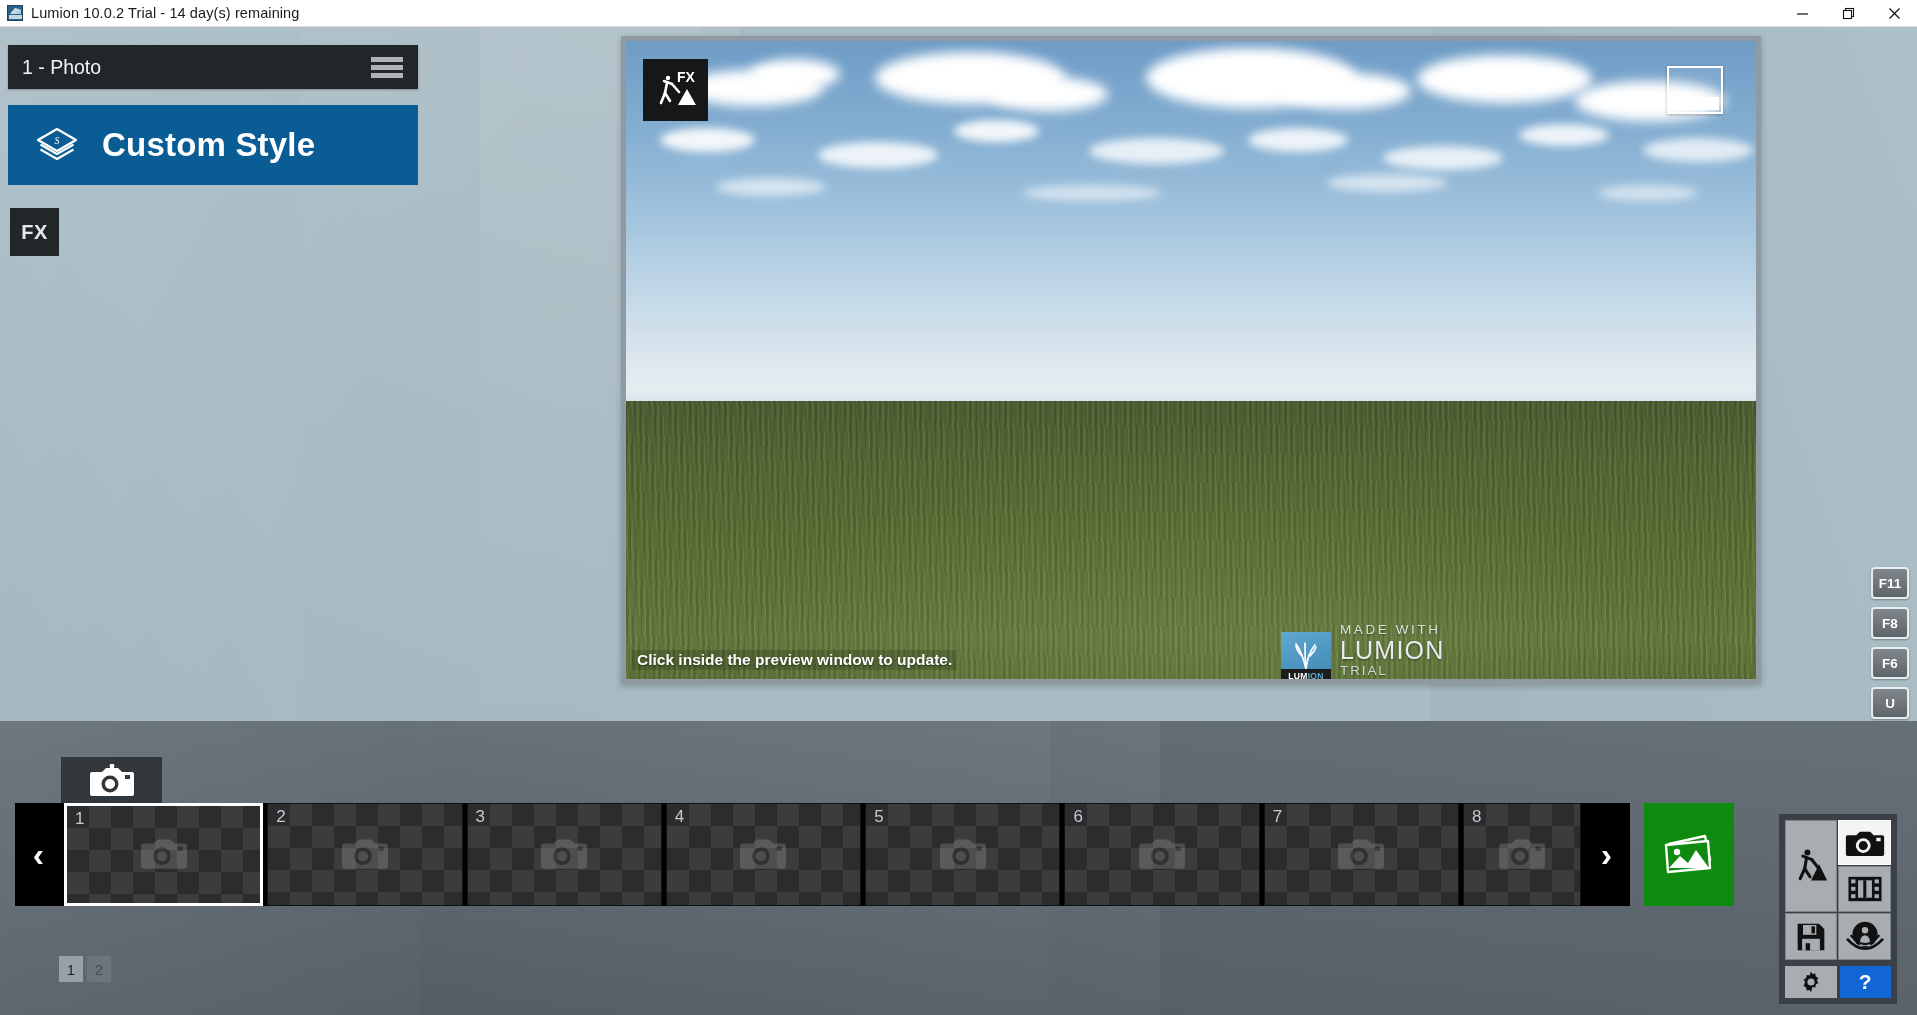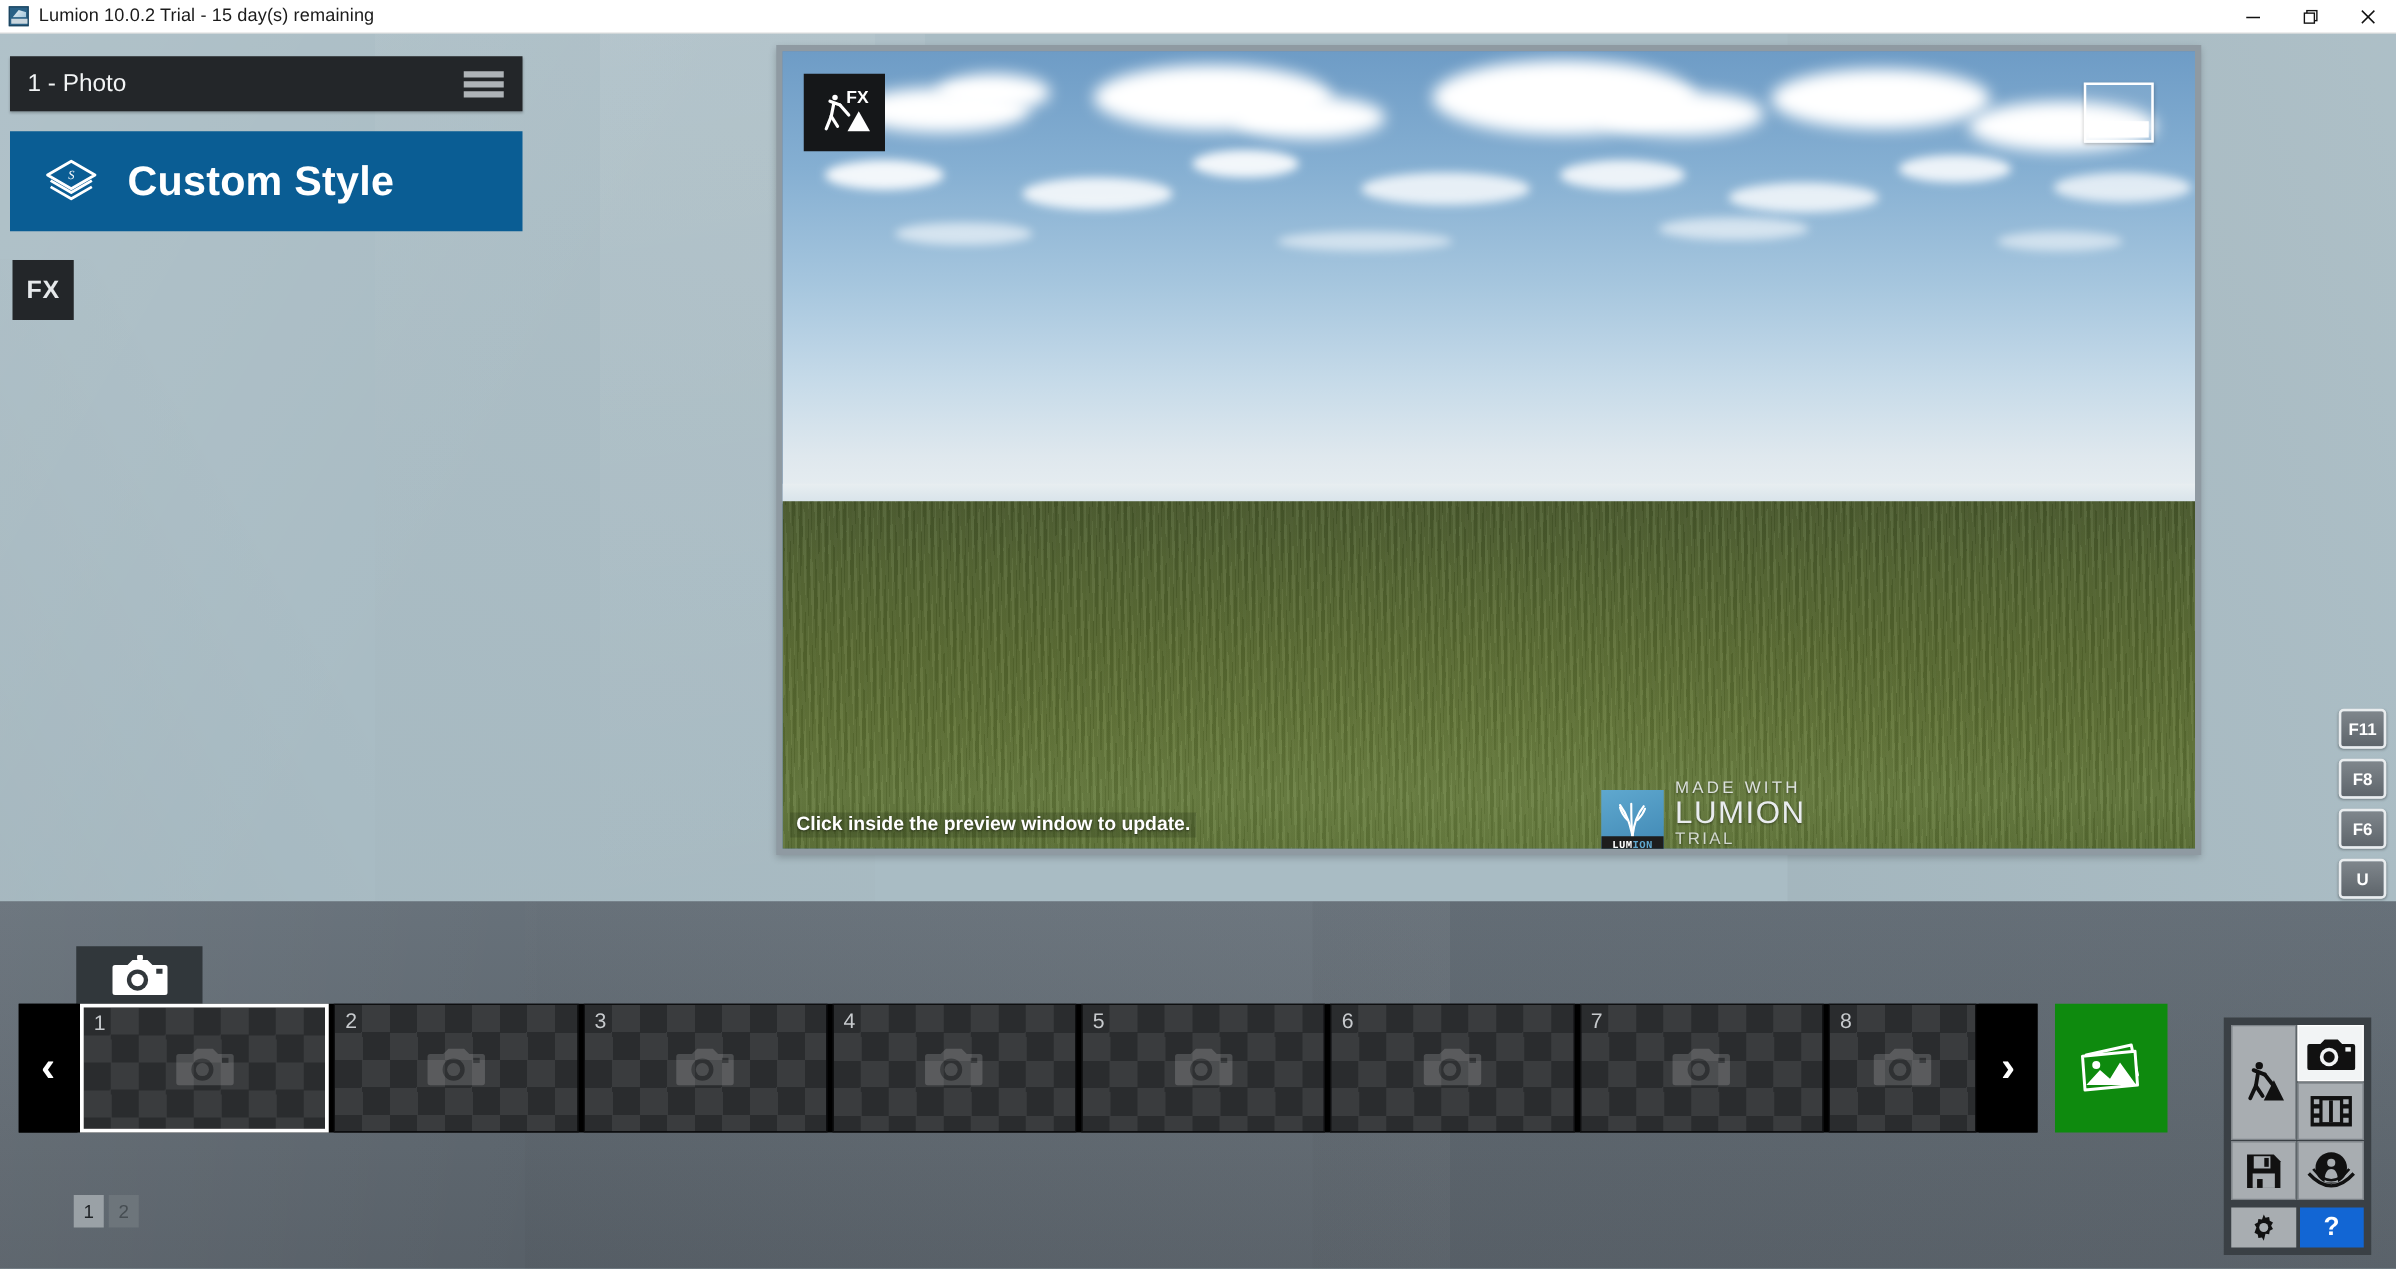--- a/index.html
+++ b/index.html
@@ -145,21 +145,21 @@
   #wm-logo{
     width:50px; height:50px; flex:none; position:relative;
     background:linear-gradient(160deg,#5fa8cf,#3f87b3); overflow:hidden;
   }
   #wm-logo .leaf{
     position:absolute; left:7px; top:4px; width:36px; height:34px;
   }
   #wm-logo .tag{
     position:absolute; left:0; bottom:0; width:100%; height:13px;
     background:#1d1d1d; color:#fff; font-size:8.5px; font-weight:bold;
-    display:flex; align-items:center; justify-content:center; letter-spacing:.3px;font-family:Liberation Mono, monospace;
+    display:flex; align-items:center; justify-content:center; letter-spacing:.3px;
   }
   #wm-logo .tag em{ font-style:normal; color:#5fa8cf; }
   #wm-text{ margin-left:9px; color:#e9ecee; text-shadow:0 1px 2px rgba(0,0,0,.45); }
   #wm-made{ font-size:13.5px; letter-spacing:2.6px; line-height:15px; opacity:.9; }
   #wm-lumion{ font-size:25px; font-weight:normal; letter-spacing:1.2px; line-height:26px; }
   #wm-trial{ font-size:13.5px; letter-spacing:1.9px; line-height:15px; opacity:.82; }
 
   #statusbar{
     position:absolute; left:6px; bottom:9px;
     color:#ffffff; font-size:15.5px; font-weight:bold;
@@ -246,21 +246,21 @@
   #tb-bottom{ position:relative; margin-top:6px; width:106px; height:32px; display:flex; gap:3px; }
   #tb-gear{ flex:1; background:#a8adb1; display:flex; align-items:center; justify-content:center; }
   #tb-help{ flex:1; background:#1266d4; display:flex; align-items:center; justify-content:center;
             color:#fff; font-size:21px; font-weight:bold; }
 </style>
 </head>
 <body>
 
 <div id="titlebar">
   <div id="app-logo"></div>
-  <div id="title-text">Lumion 10.0.2 Trial - 15 day(s) remaining</div>
+  <div id="title-text">Lumion 10.0.2 Trial - 14 day(s) remaining</div>
   <div id="winbtns">
     <div class="winbtn">
       <svg width="13" height="13" viewBox="0 0 13 13">
           <line x1="1" y1="7" x2="12" y2="7" stroke="#111" stroke-width="1.2"></line>
         </svg>
     </div>
     <div class="winbtn">
       <svg width="13" height="13" viewBox="0 0 13 13">
         <rect x="3.5" y="1.5" width="8" height="8" fill="none" stroke="#111" stroke-width="1.1"></rect>
         <rect x="1.5" y="3.5" width="8" height="8" fill="#fff" stroke="#111" stroke-width="1.1"></rect>

